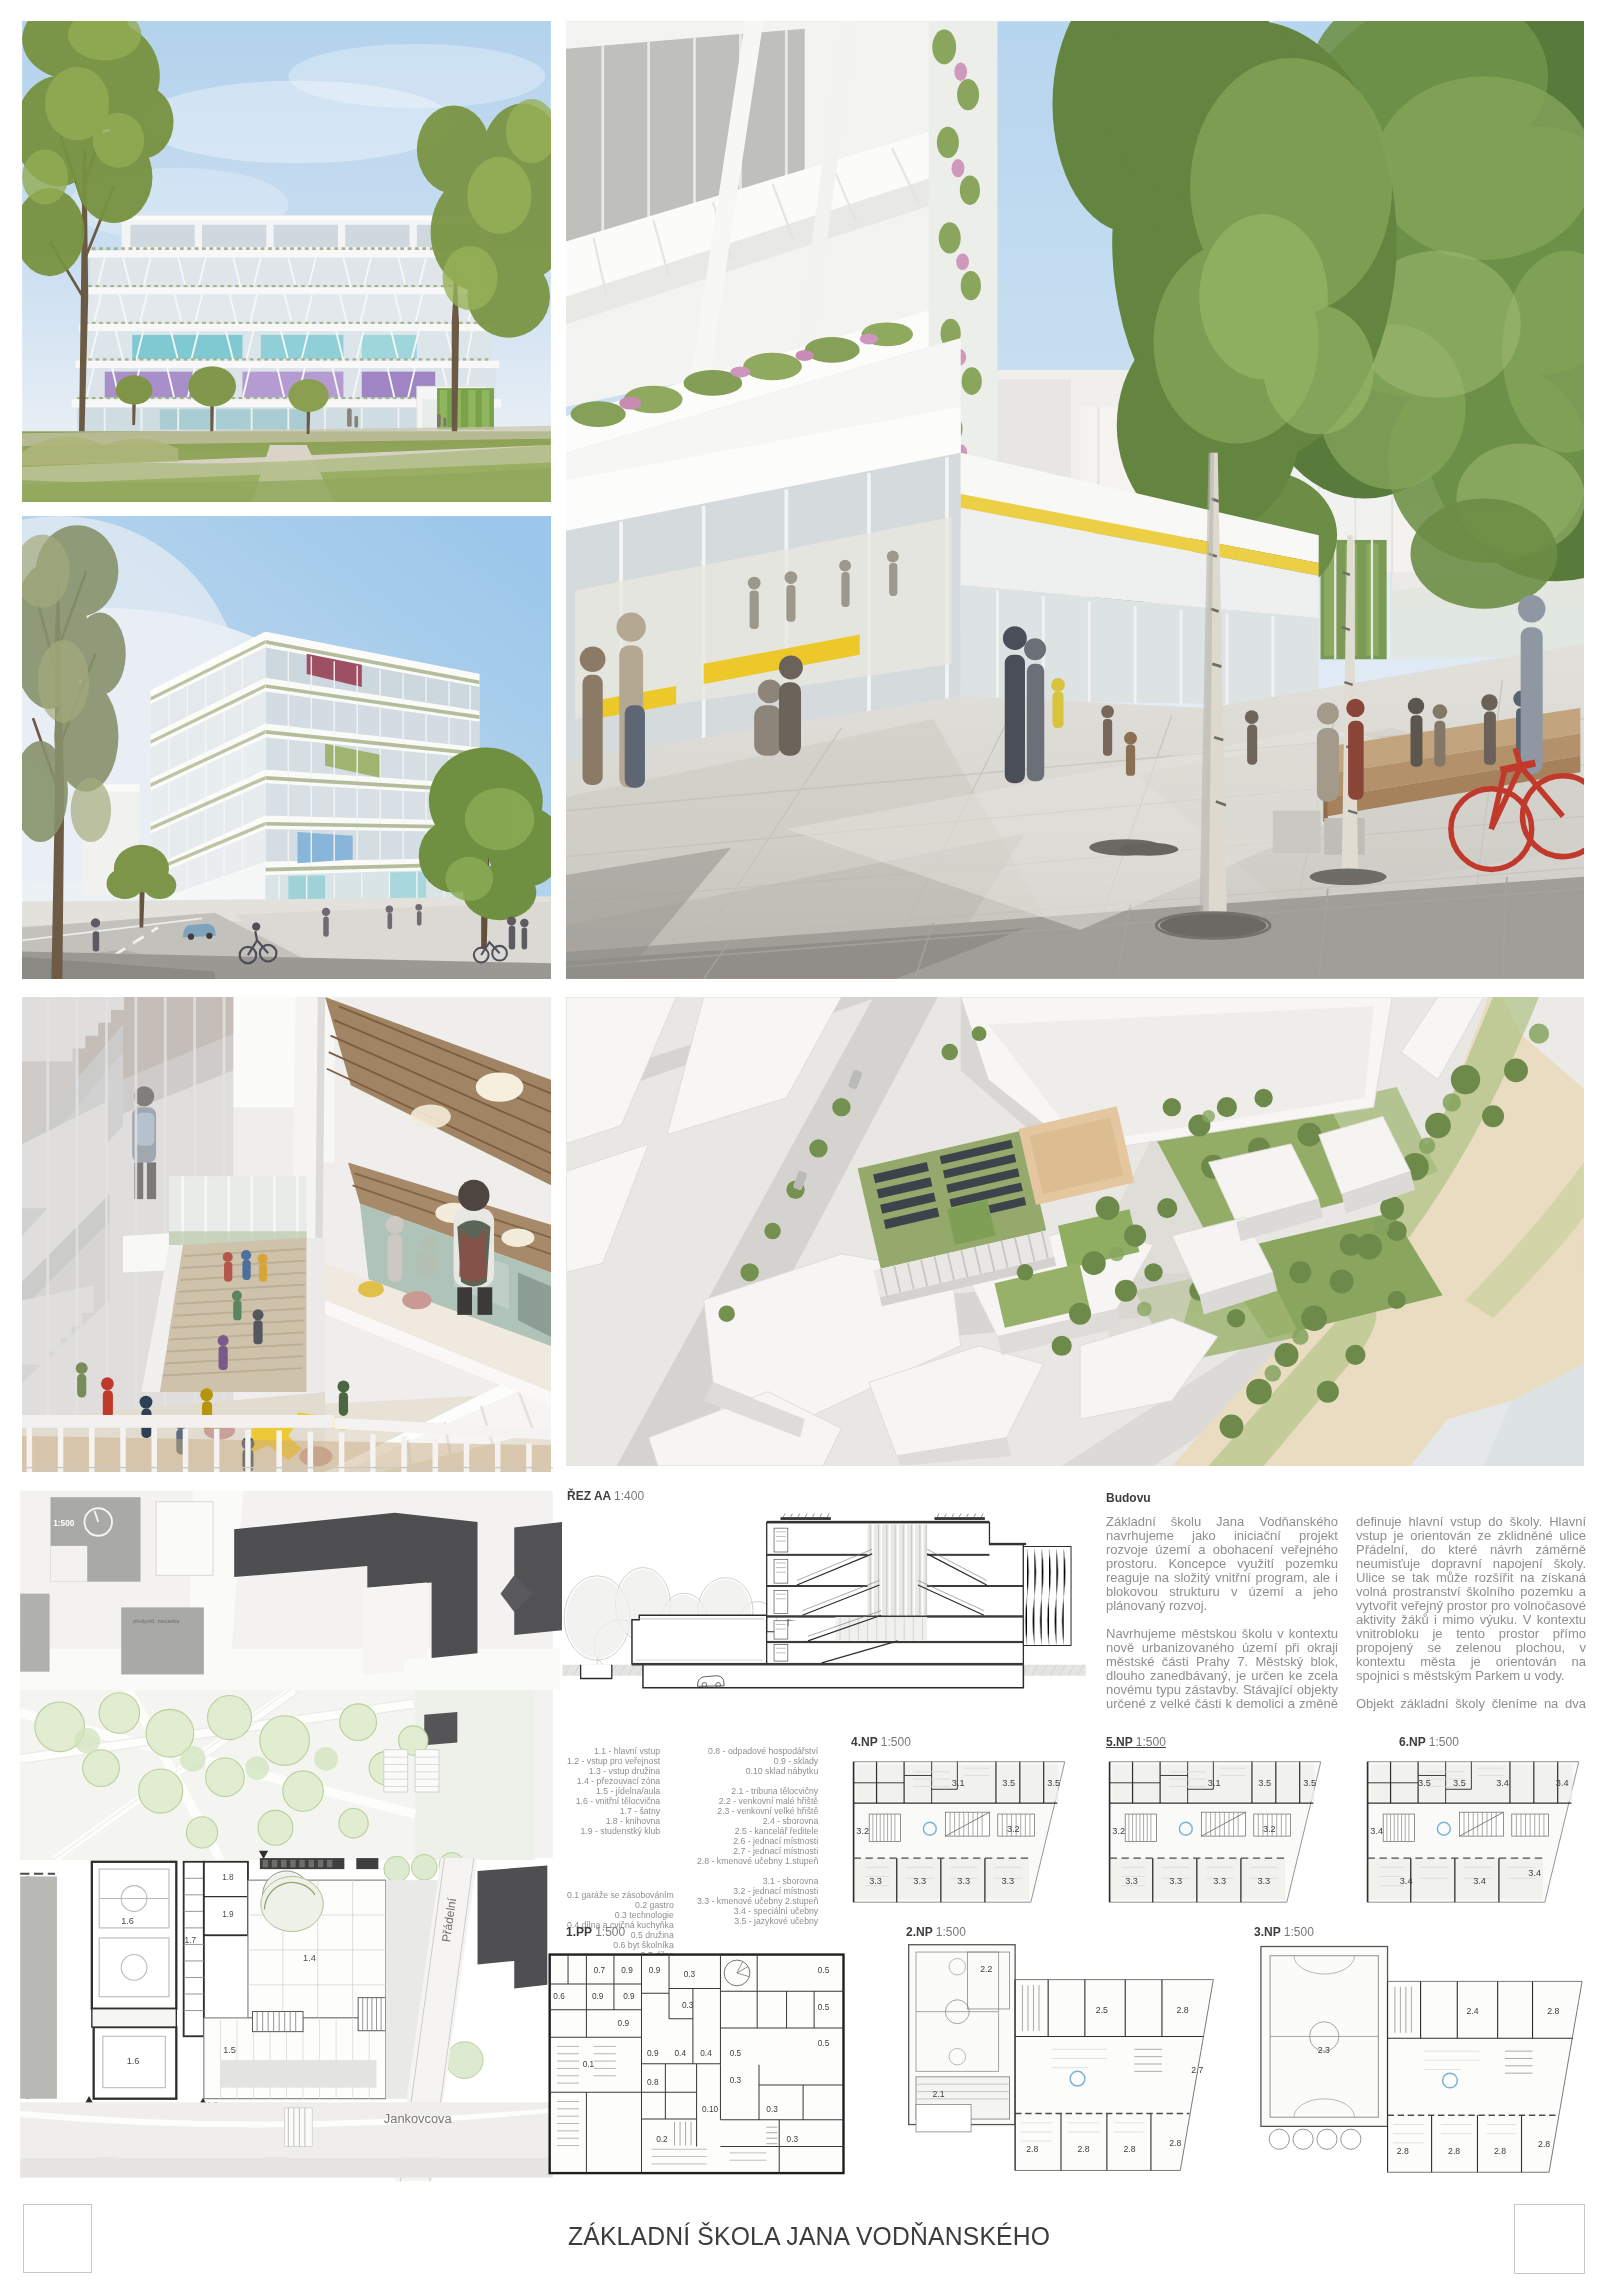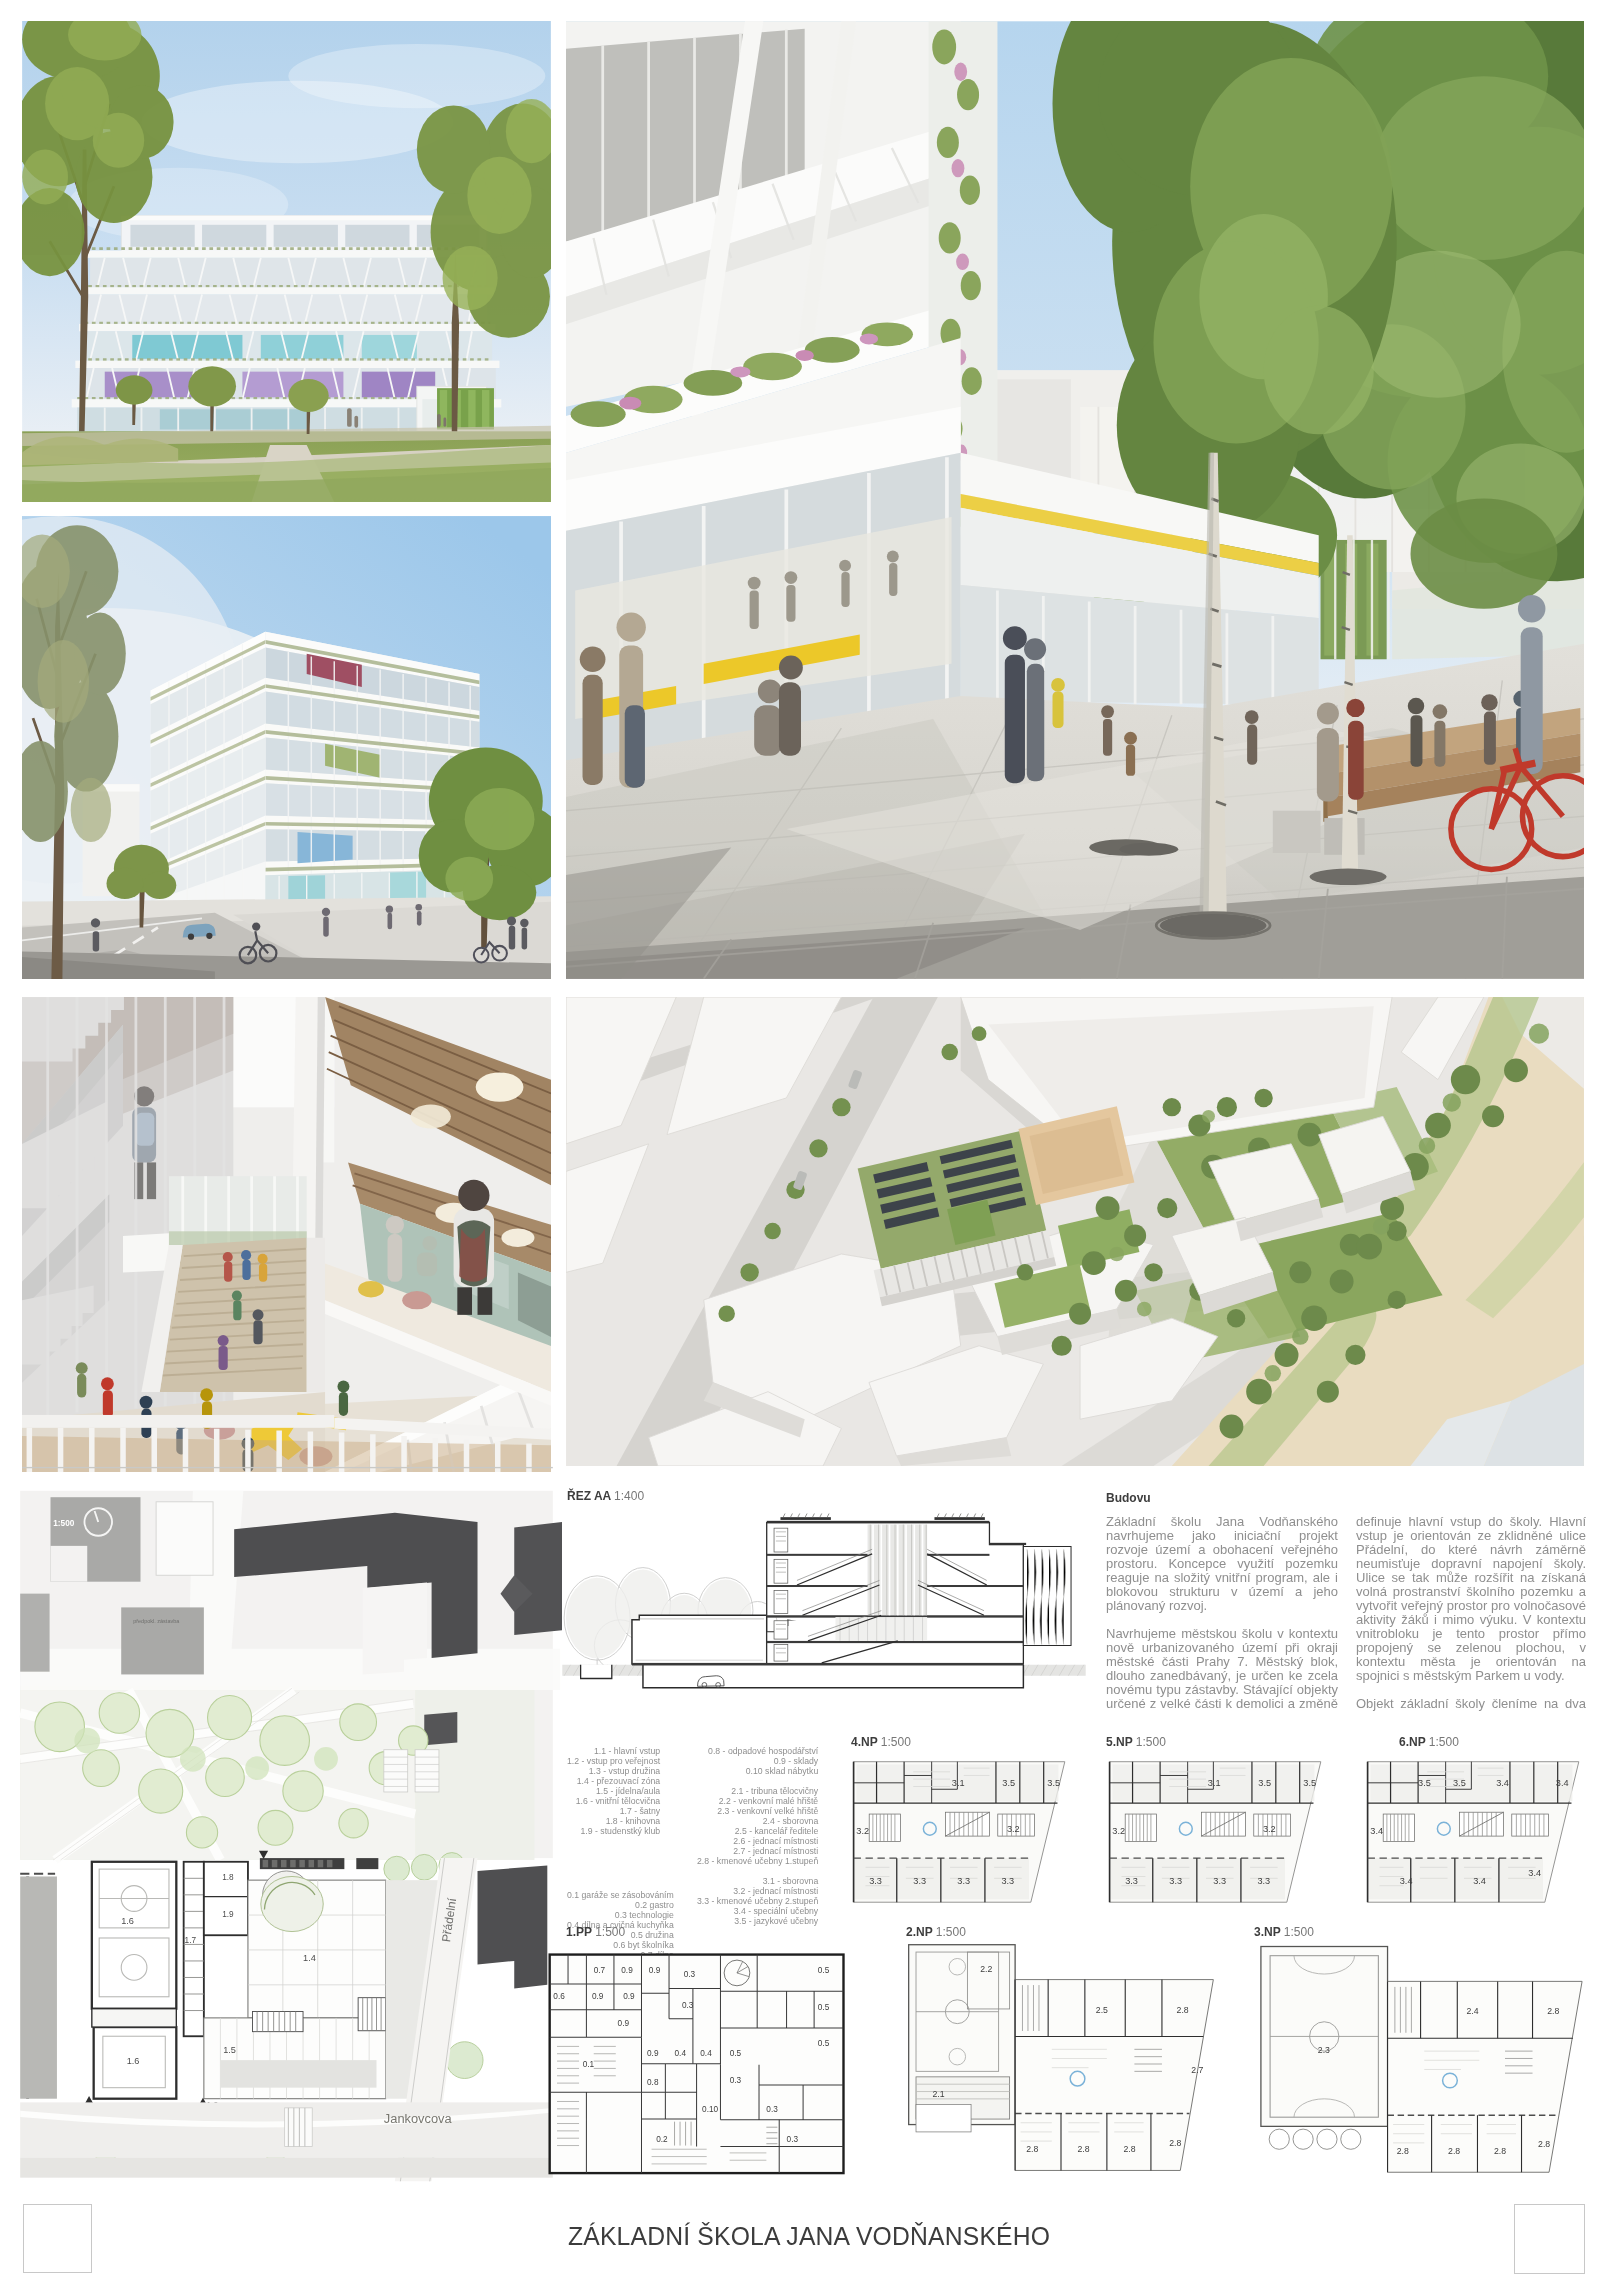--- a/index.html
+++ b/index.html
@@ -1398,21 +1398,21 @@
 <text x="8" y="84">3.2</text>
         <text x="172" y="82">3.2</text>
 <text x="22" y="138">3.3</text>
         <text x="70" y="138">3.3</text>
         <text x="118" y="138">3.3</text>
         <text x="166" y="138">3.3</text>
 </g>
 </svg>
 </div>
 
-<div class="abs lbl" style="left:1106px;top:1735px;">5.NP <span>1:500</span></div>
+<div class="abs lbl" style="left:1106px;top:1735px;text-decoration:underline;">5.NP <span>1:500</span></div>
 <div class="abs" style="left:1105px;top:1757px;width:225px;height:149px;" id="q5">
 <svg width="225" height="149" viewBox="0 0 245 162">
 <path d="M5 5 L235 5 L198 158 L5 158 Z" fill="#fafaf8" stroke="#8c8c8a" stroke-width="1"></path>
 <g fill="#efefec" opacity="0.8">
         <rect x="8" y="8" width="220" height="40"></rect>
         <rect x="6" y="110" width="190" height="45"></rect>
       </g>
 
 <path d="M5 50 L227 50" stroke="#2e2e2e" stroke-width="1.4"></path>
 <path d="M5 5 L5 158" stroke="#2e2e2e" stroke-width="1.8"></path>

